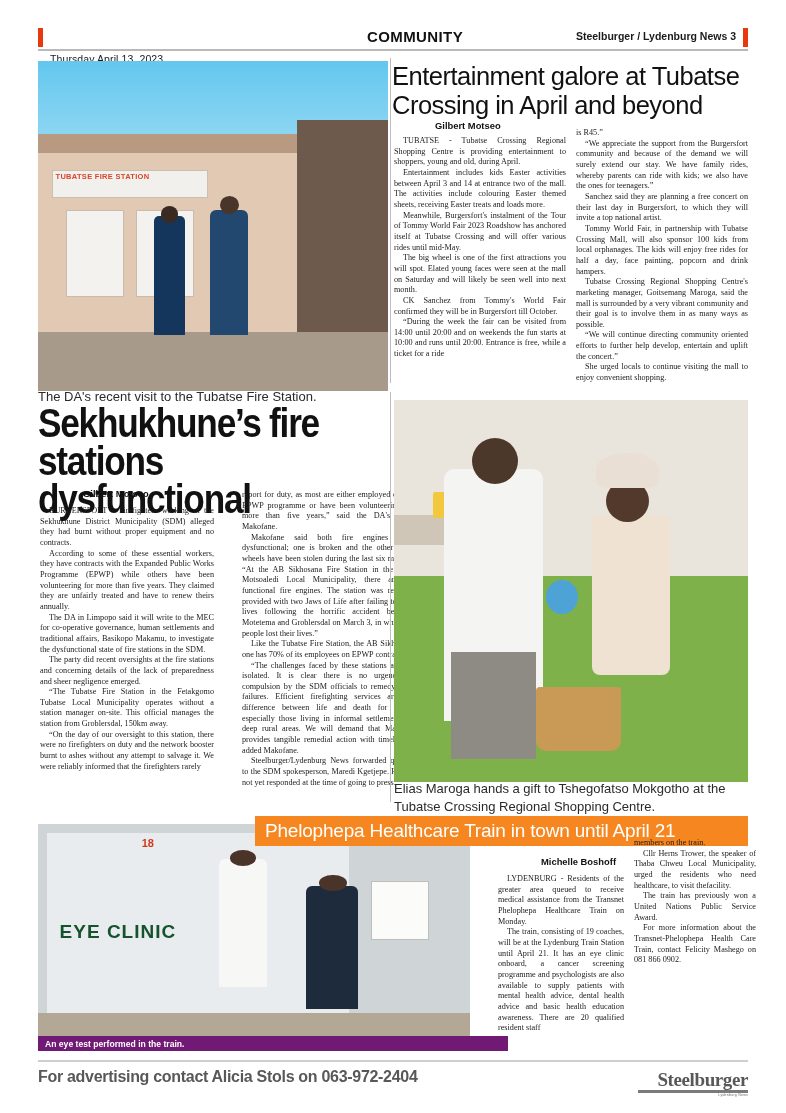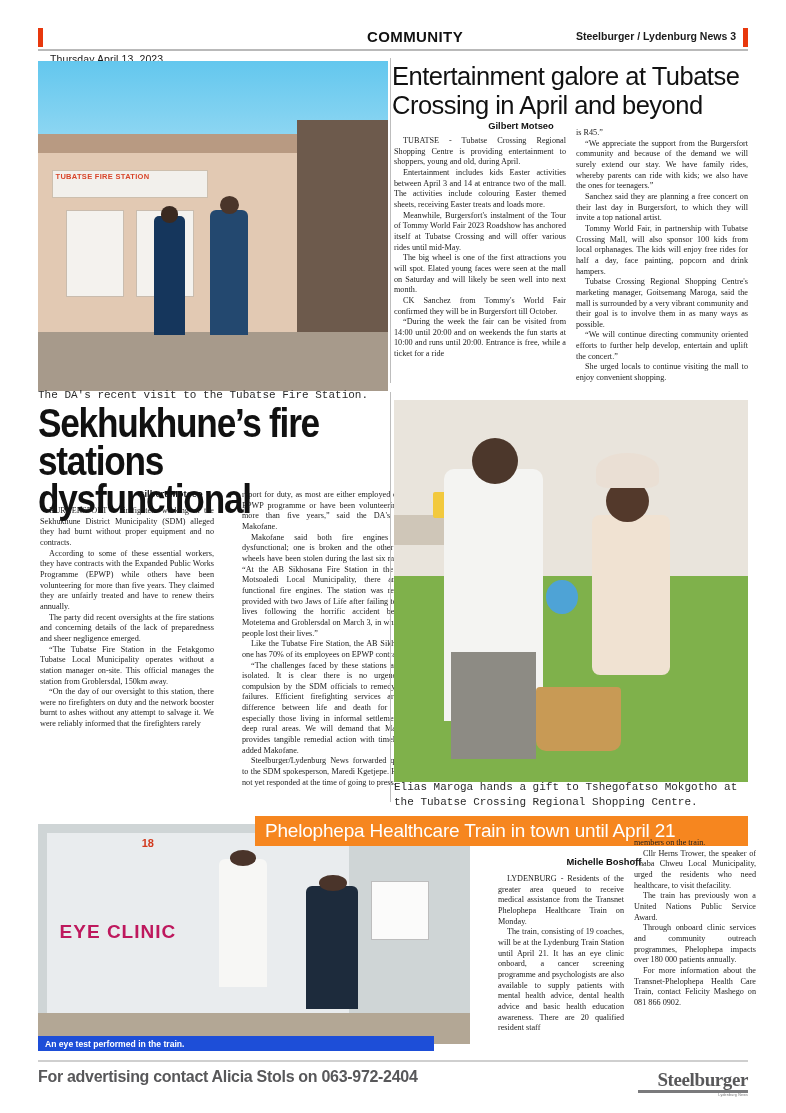--- a/index.html
+++ b/index.html
@@ -12,38 +12,38 @@
   .mh-bar.left{left:0;}
   .mh-bar.right{right:0;}
   .mh-date{position:absolute;left:12px;top:2px;font-family:"Liberation Sans",sans-serif;font-size:10.5px;font-weight:400;color:#1a1a1a;letter-spacing:.1px;margin-top:23px;}
   .mh-title{position:absolute;left:0;right:0;top:0px;text-align:center;font-family:"Liberation Sans",sans-serif;font-size:15px;font-weight:700;letter-spacing:.4px;color:#111;padding-left:44px;}
   .mh-right{position:absolute;right:12px;top:2px;font-family:"Liberation Sans",sans-serif;font-size:10.5px;font-weight:700;color:#1a1a1a;}
   .mh-rule{position:absolute;left:38px;top:49px;width:710px;height:2px;background:#b9b9b9;}
 
   
   .photo{position:absolute;overflow:hidden;background:#cfd3d6;margin-top:8px;}
   .photo .sky{position:absolute;left:0;top:0;right:0;height:38%;background:linear-gradient(#63c7ee,#a9e0f5);}
-  .cap{font-family:Liberation Mono, monospace;font-size:11px;color:#2a2a2a;line-height:1.35;}
+  .cap{font-family:Liberation Sans, sans-serif;font-size:13px;color:#2a2a2a;line-height:1.35;}
 
   
   .col{position:absolute;font-family:"Liberation Serif",serif;font-size:8.2px;line-height:1.3;text-align:justify;color:#1b1b1b;}
   .col p{margin:0;text-indent:9px;}
-  .byline{font-family:"Liberation Sans",sans-serif;font-weight:700;font-size:9.4px;text-align:center;color:#111;padding-left:43px;}
+  .byline{font-family:"Liberation Sans",sans-serif;font-weight:700;font-size:9.4px;text-align:left;color:#111;padding-left:43px;}
 
   
   .head-ent{position:absolute;left:392px;top:62px;width:356px;font-family:"Liberation Sans",sans-serif;font-weight:400;font-size:25.5px;line-height:1.13;letter-spacing:-.5px;color:#111;}
   .head-fire{position:absolute;left:38px;top:404px;width:352px;font-family:"Liberation Sans",sans-serif;font-weight:700;font-size:40px;line-height:.95;letter-spacing:-1.4px;color:#111;transform:scaleX(.88);transform-origin:left top;}
 
   .vrule{position:absolute;background:#bdbdbd;width:1px;}
 
   
   .banner{position:absolute;left:255px;top:816px;width:493px;height:30px;background:#f6861f;}
   .banner span{position:absolute;left:10px;top:4px;font-family:"Liberation Sans",sans-serif;font-size:19px;color:#fff;letter-spacing:-.2px;}
 
-  .capbar{position:absolute;left:38px;top:1036px;width:396px;height:15px;background:#1d4ed8;}
+  .capbar{position:absolute;left:38px;top:1036px;width:470px;height:15px;background:#701a75;}
   .capbar span{position:absolute;left:7px;top:2.5px;font-family:"Liberation Sans",sans-serif;font-weight:700;font-size:8.6px;color:#fff;}
 
   
   .footer-rule{position:absolute;left:38px;top:1060px;width:710px;height:2px;background:#cfcfcf;}
   .footer-txt{position:absolute;left:38px;top:1068px;font-family:"Liberation Sans",sans-serif;font-weight:700;font-size:16px;color:#58585a;letter-spacing:-.3px;}
   .logo{position:absolute;right:38px;top:1070px;width:110px;text-align:right;}
   .logo .lg1{font-family:"Liberation Serif",serif;font-weight:700;font-size:19px;color:#58585a;letter-spacing:-.4px;line-height:1;}
   .logo .lgline{margin-top:1px;height:3px;background:#7a7a7c;}
   .logo .lg2{font-family:"Liberation Sans",sans-serif;font-size:3.6px;color:#6d6d6f;letter-spacing:.2px;}
 
@@ -109,20 +109,21 @@
   <div class="head-fire">
     <div>Sekhukhune’s fire</div>
     <div>stations dysfunctional</div>
   </div>
 
   <div class="byline" style="position:absolute;left:40px;top:488px;width:174px;">Gilbert Motseo</div>
 
   <div class="col" style="left:40px;top:506px;width:174px;">
     <p>BURGERSFORT - Firefighters working at the Sekhukhune District Municipality (SDM) alleged they had burnt without proper equipment and no contracts.</p>
     <p>According to some of these essential workers, they have contracts with the Expanded Public Works Programme (EPWP) while others have been volunteering for more than five years. They claimed they are unfairly treated and have to renew theirs annually.</p>
+    <p>The DA in Limpopo said it will write to the MEC for co-operative governance, human settlements and traditional affairs, Basikopo Makamu, to investigate the dysfunctional state of fire stations in the SDM.</p>
     <p>The party did recent oversights at the fire stations and concerning details of the lack of preparedness and sheer negligence emerged.</p>
     <p>“The Tubatse Fire Station in the Fetakgomo Tubatse Local Municipality operates without a station manager on-site. This official manages the station from Groblersdal, 150km away.</p>
     <p>“On the day of our oversight to this station, there were no firefighters on duty and the network booster burnt to ashes without any attempt to salvage it. We were reliably informed that the firefighters rarely</p>
   </div>
 
   <div class="col" style="left:218px;top:490px;width:172px;margin-left:24px;">
     <p style="text-indent:0;">report for duty, as most are either employed on the EPWP programme or have been volunteering for more than five years,” said the DA's Isaac Makofane.</p>
     <p>Makofane said both fire engines were dysfunctional; one is broken and the other one's wheels have been stolen during the last six months. “At the AB Sikhosana Fire Station in the Elias Motsoaledi Local Municipality, there are no functional fire engines. The station was recently provided with two Jaws of Life after failing to save lives following the horrific accident between Motetema and Groblersdal on March 3, in which 16 people lost their lives.”</p>
     <p>Like the Tubatse Fire Station, the AB Sikhosana one has 70% of its employees on EPWP contracts.</p>
     <p>“The challenges faced by these stations are not isolated. It is clear there is no urgency or compulsion by the SDM officials to remedy their failures. Efficient firefighting services are the difference between life and death for many, especially those living in informal settlements or deep rural areas. We will demand that Makamu provides tangible remedial action with timelines,” added Makofane.</p>
@@ -143,21 +144,21 @@
     <div class="blk" style="left:60%;top:21%;width:12%;height:11%;background:#53392b;border-radius:50%;"></div>
     <div class="blk" style="left:57%;top:14%;width:18%;height:9%;background:#eadfd4;border-radius:50% 50% 20% 20%;"></div>
     <div class="blk" style="left:40%;top:75%;width:24%;height:17%;background:#c89a55;border-radius:4px 4px 10px 10px;"></div>
     <div class="blk" style="left:43%;top:47%;width:9%;height:9%;background:#4ea3d6;border-radius:50%;"></div>
   </div>
   <div class="cap" style="position:absolute;left:394px;top:780px;width:354px;">Elias Maroga hands a gift to Tshegofatso Mokgotho at the Tubatse Crossing Regional Shopping Centre.</div>
 
   <div class="photo" style="left:38px;top:816px;width:432px;height:220px;background:#cfd5d6;">
     <div class="blk" style="left:2%;top:4%;width:70%;height:86%;background:#e9ecee;"></div>
     <div class="blk" style="left:24%;top:6%;font-family:'Liberation Sans',sans-serif;font-size:11px;font-weight:700;color:#d23a1e;">18</div>
-    <div class="blk" style="left:5%;top:44%;font-family:'Liberation Sans',sans-serif;font-size:19px;font-weight:700;color:#be185d;letter-spacing:1px;">EYE CLINIC</div>
+    <div class="blk" style="left:5%;top:44%;font-family:'Liberation Sans',sans-serif;font-size:19px;font-weight:700;color:#14532d;letter-spacing:1px;">EYE CLINIC</div>
     <div class="blk" style="left:42%;top:16%;width:11%;height:58%;background:#f7f7f5;border-radius:6px 6px 0 0;"></div>
     <div class="blk" style="left:44.5%;top:12%;width:6%;height:7%;background:#4a342a;border-radius:50%;"></div>
     <div class="blk" style="left:62%;top:28%;width:12%;height:56%;background:#1d2b3c;border-radius:6px 6px 0 0;"></div>
     <div class="blk" style="left:65%;top:23%;width:6.5%;height:7.5%;background:#4a342a;border-radius:50%;"></div>
     <div class="blk" style="left:77%;top:26%;width:13%;height:26%;background:#fbfbfa;border:1px solid #bdbdbd;"></div>
     <div class="blk" style="left:0;top:86%;width:100%;height:14%;background:#b3a795;"></div>
   </div>
 
   <div class="banner">
     <span>Phelophepa Healthcare Train in town until April 21</span>
@@ -171,21 +172,20 @@
 
   <div class="col" style="left:498px;top:874px;width:126px;">
     <p>LYDENBURG - Residents of the greater area queued to receive medical assistance from the Transnet Phelophepa Healthcare Train on Monday.</p>
     <p>The train, consisting of 19 coaches, will be at the Lydenburg Train Station until April 21. It has an eye clinic onboard, a cancer screening programme and psychologists are also available to supply patients with mental health advice, dental health advice and basic health education awareness. There are 20 qualified resident staff</p>
   </div>
 
   <div class="col" style="left:634px;top:838px;width:122px;">
     <p style="text-indent:0;">members on the train.</p>
     <p>Cllr Herns Trower, the speaker of Thaba Chweu Local Municipality, urged the residents who need healthcare, to visit thefacility.</p>
     <p>The train has previously won a United Nations Public Service Award.</p>
-    <p>Through onboard clinic services and community outreach programmes, Phelophepa impacts over 180 000 patients annually.</p>
     <p>For more information about the Transnet-Phelophepa Health Care Train, contact Felicity Mashego on 081 866 0902.</p>
   </div>
 
   <div class="footer-rule"></div>
   <div class="footer-txt">For advertising contact Alicia Stols on 063-972-2404</div>
   <div class="logo">
     <div class="lg1">Steelburger</div>
     <div class="lgline"></div>
     <div class="lg2">Lydenburg News</div>
   </div>

